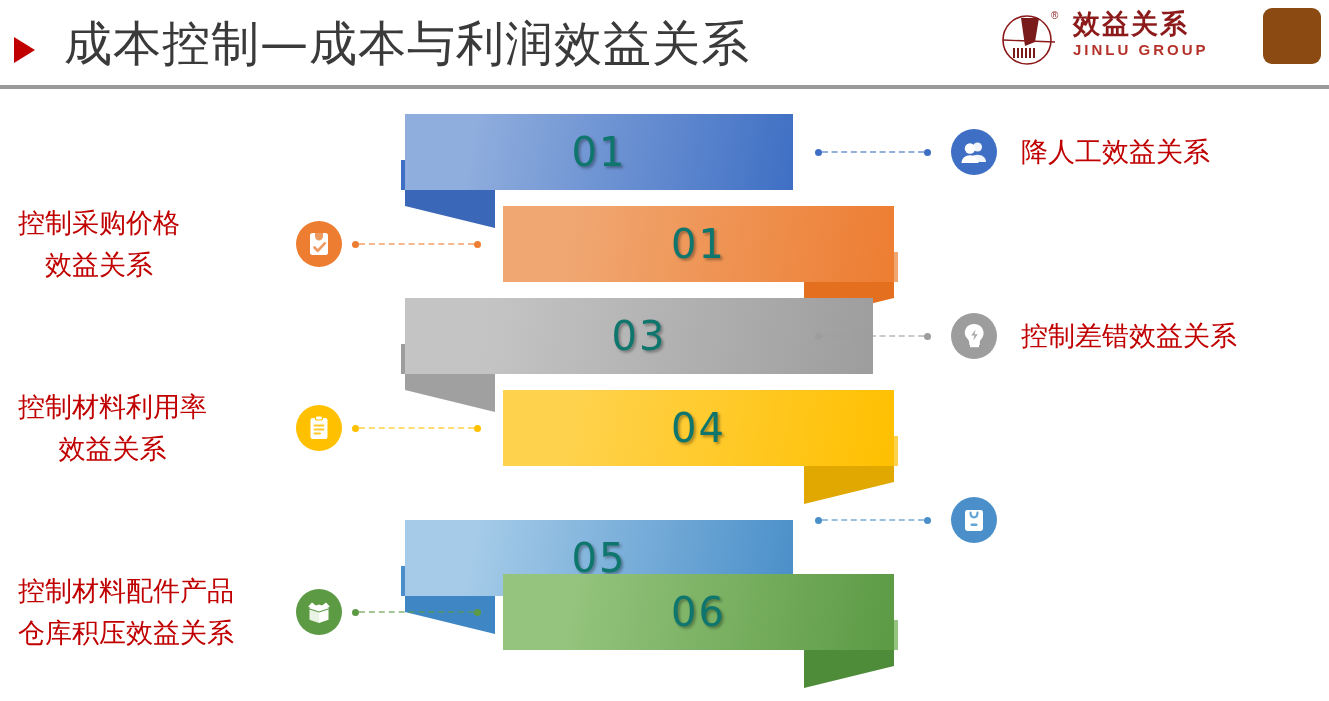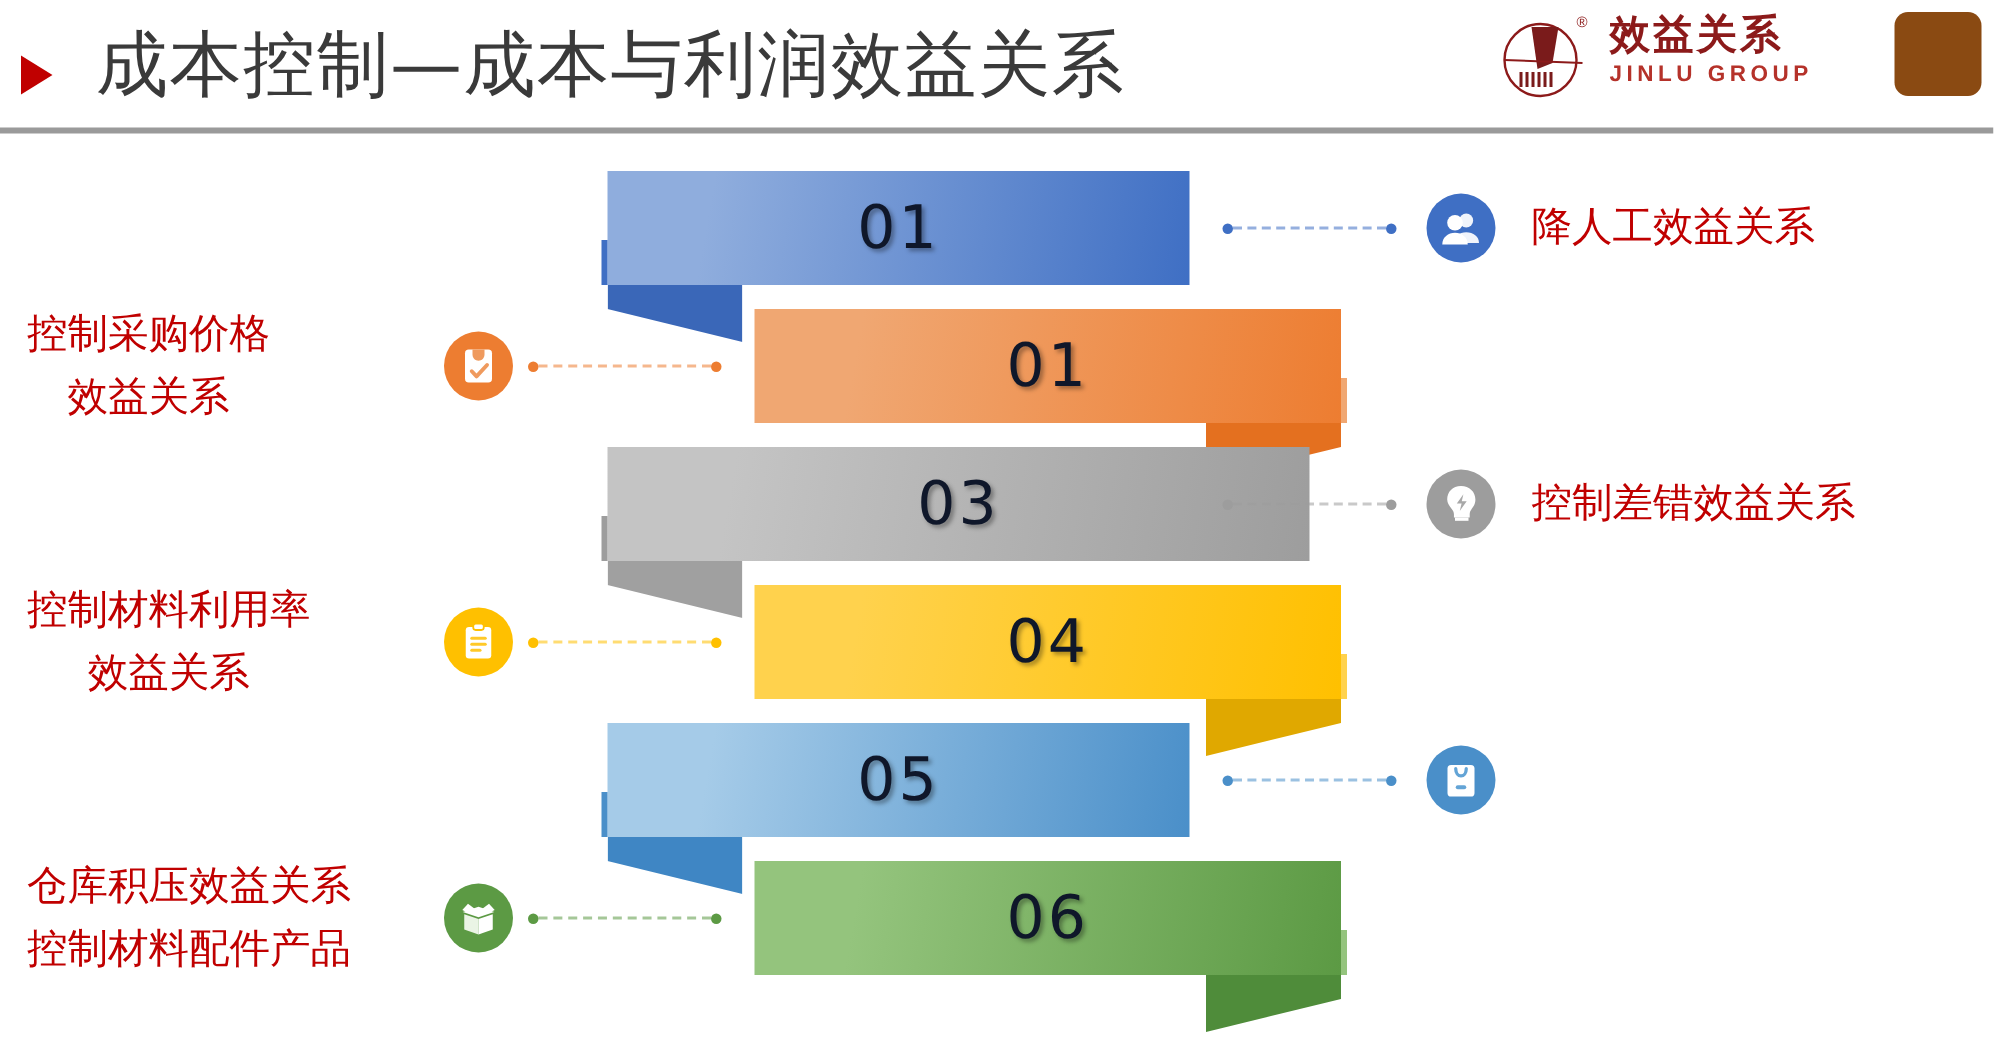--- a/index.html
+++ b/index.html
@@ -67,21 +67,21 @@
   .row{position:absolute;left:0;width:1329px;height:112px;}
 
   
   .banner{position:absolute;top:0;height:76px;}
   .bar{
     position:absolute;left:0;top:0;width:100%;height:100%;
   }
   .num{
     position:absolute;left:0;top:0;width:100%;height:76px;
     display:flex;align-items:center;justify-content:center;
-    font-size:40px;color:#0f172a;letter-spacing:2px;
+    font-size:40px;color:#0f766e;letter-spacing:2px;
     text-shadow:2px 2px 3px rgba(0,0,0,.35);
     font-family:"DejaVu Sans","Liberation Sans",sans-serif;
   }
   
   .tab-l{position:absolute;left:-4px;top:46px;width:4px;height:30px;}
   
   .tab-r{position:absolute;right:-4px;top:46px;width:4px;height:30px;}
   
   .fold-l{
     position:absolute;left:0;top:76px;width:90px;height:38px;
@@ -241,21 +241,21 @@
             <path d="M9.5 19.5h5.5"></path>
         </g>
       </svg>
       </div>
       <div class="cap two-line left-side" style="left: 18px;">
         <span>控制材料利用率</span>
         <span>效益关系</span>
       </div>
     </div>
     <div class="row" style="top: 396px;">
-      <div class="banner" style="left: 405px; width: 388px;">
+      <div class="banner" style="left: 405px; width: 388px; margin-top: 38px;">
         <div class="bar" style="background: linear-gradient(100deg, rgb(165, 203, 232) 0%, rgb(165, 203, 232) 18%, rgb(74, 143, 201) 100%);"></div>
         <div class="tab-l" style="background: rgb(74, 143, 201);"></div>
         <div class="fold-l" style="background: rgb(63, 134, 196); clip-path: polygon(0px 0px, 100% 0px, 100% 100%, 0px 42%);"></div>
         <div class="num">05</div>
       </div>
       <div class="conn" style="color: rgb(74, 143, 201); left: 815px; width: 116px;">
         <span class="conn-dot"></span>
         <span class="conn-dash"></span>
         <span class="conn-dot"></span>
       </div>
@@ -282,17 +282,17 @@
       <div class="bubble" style="background: rgb(92, 154, 68); left: 296px;">
         <svg width="28" height="28" viewBox="0 0 28 28">
         <path d="M14 13.5L24.5 10 14 6.5 3.5 10z" fill="#fff"></path>
         <path d="M4.5 11.5v10.2L14 25V14.6z" fill="#eaf4e5"></path>
         <path d="M23.5 11.5v10.2L14 25V14.6z" fill="#ffffff"></path>
         <path d="M7 4.5l5.5 4.2L8 11 3.2 8.6z" fill="#fff"></path>
         <path d="M21 4.5l-5.5 4.2L20 11l4.8-2.4z" fill="#fff"></path>
       </svg>
       </div>
       <div class="cap two-line left-side" style="left: 18px;">
+        <span>控制材料配件产品</span>
         <span>仓库积压效益关系</span>
-        <span>控制材料配件产品</span>
       </div>
     </div>
   </div>
 
 </body></html>

